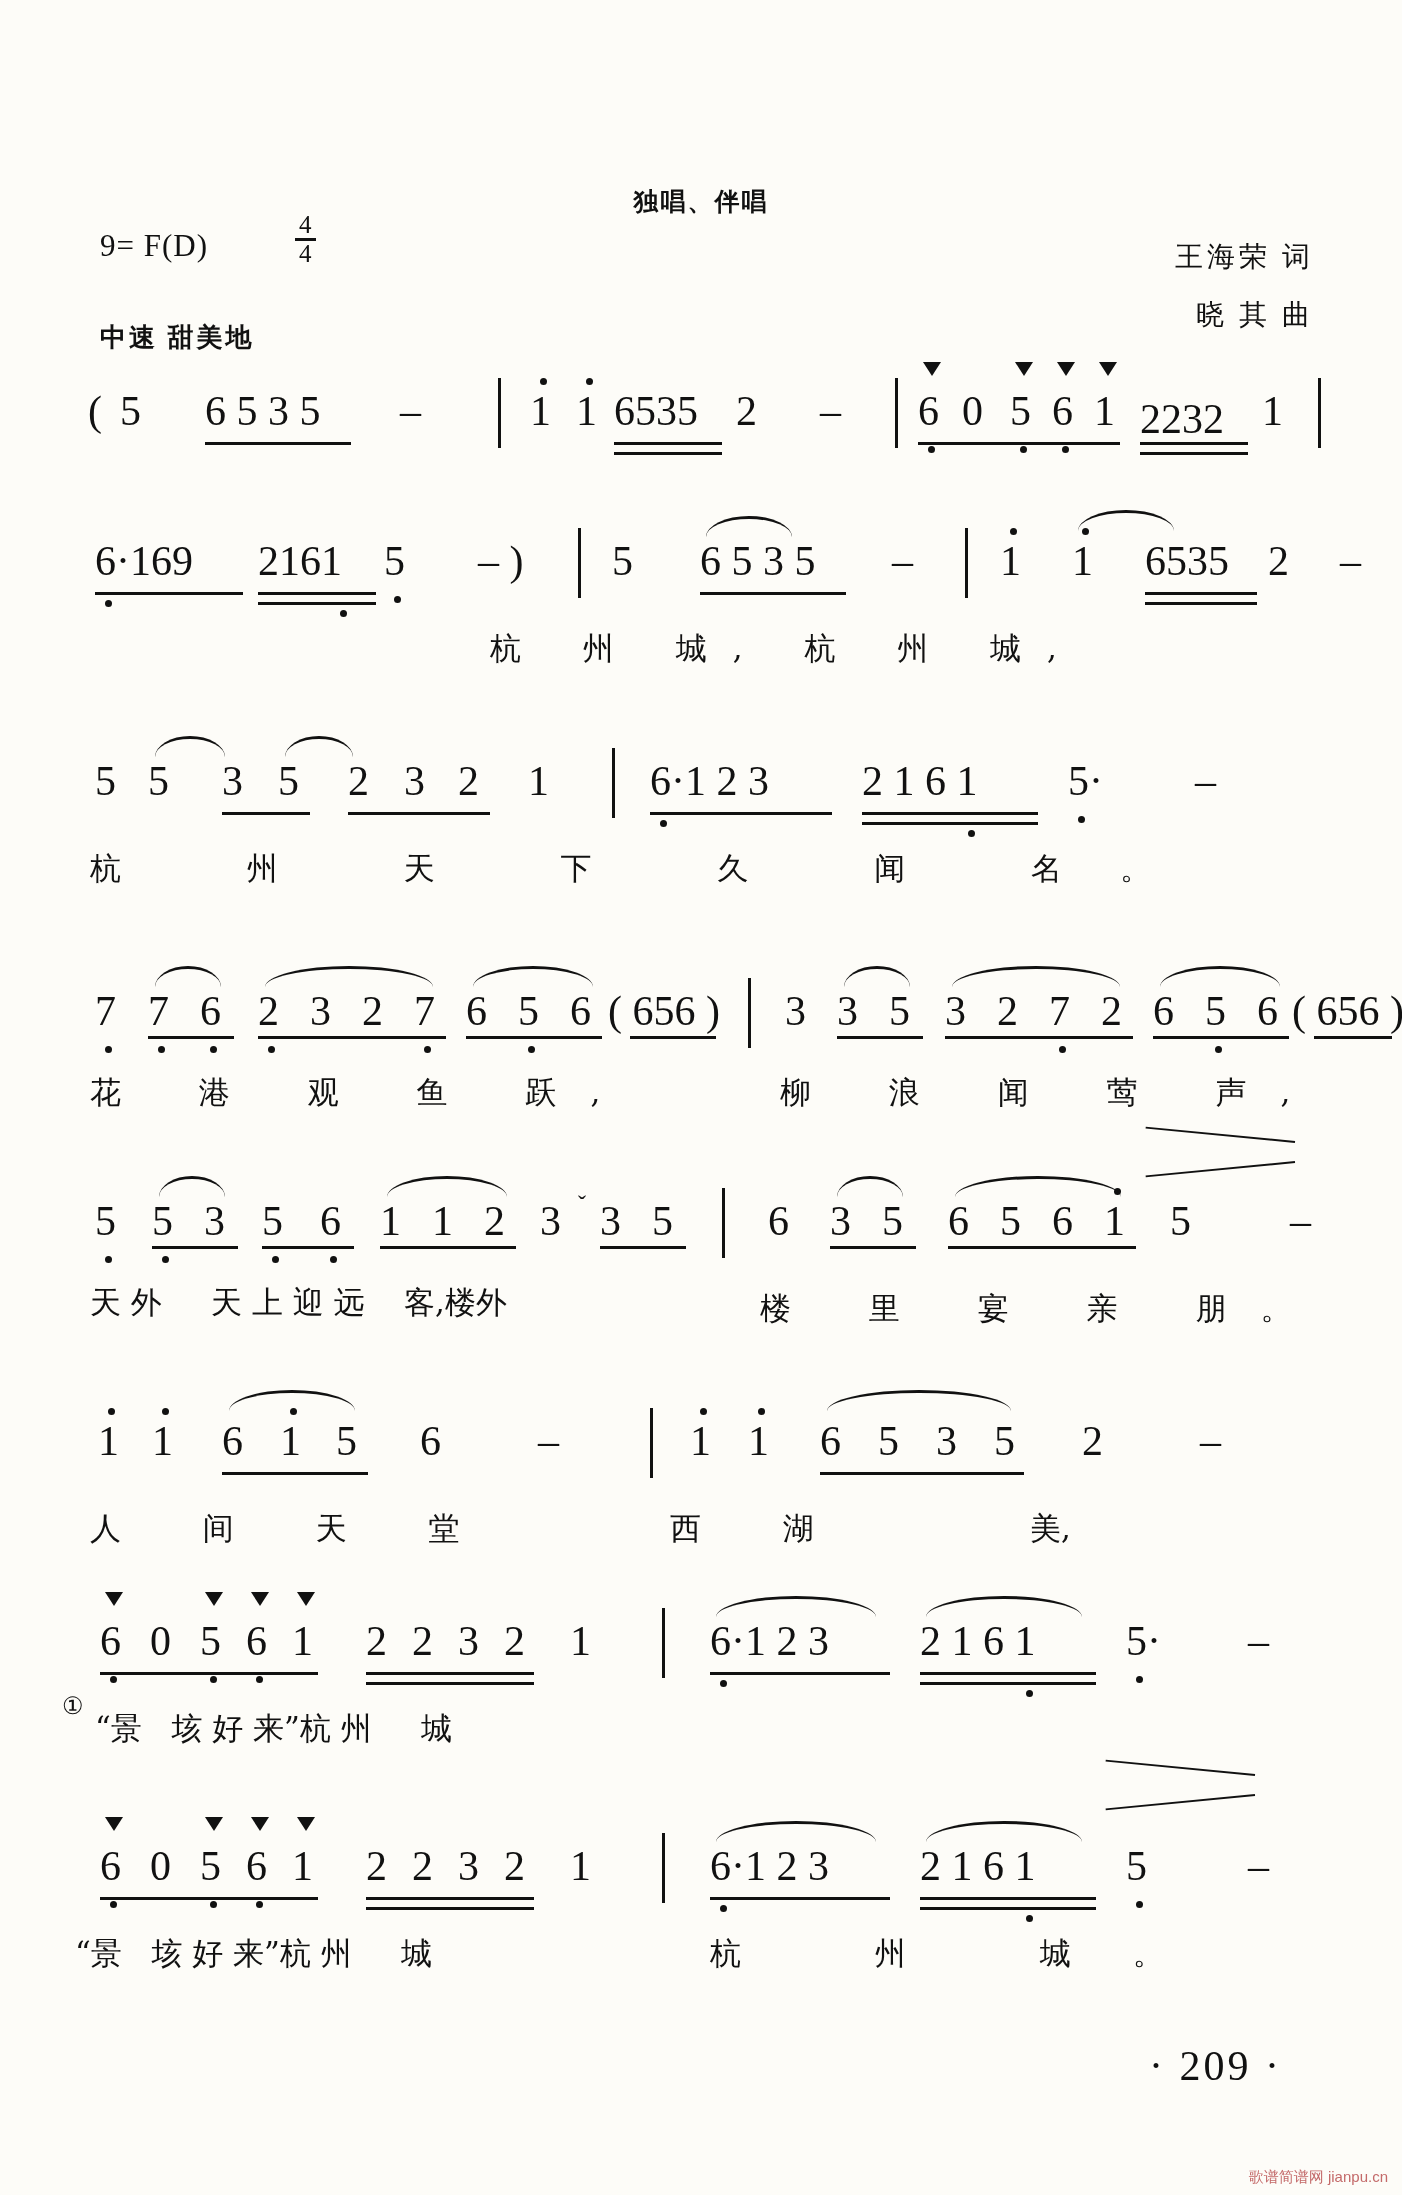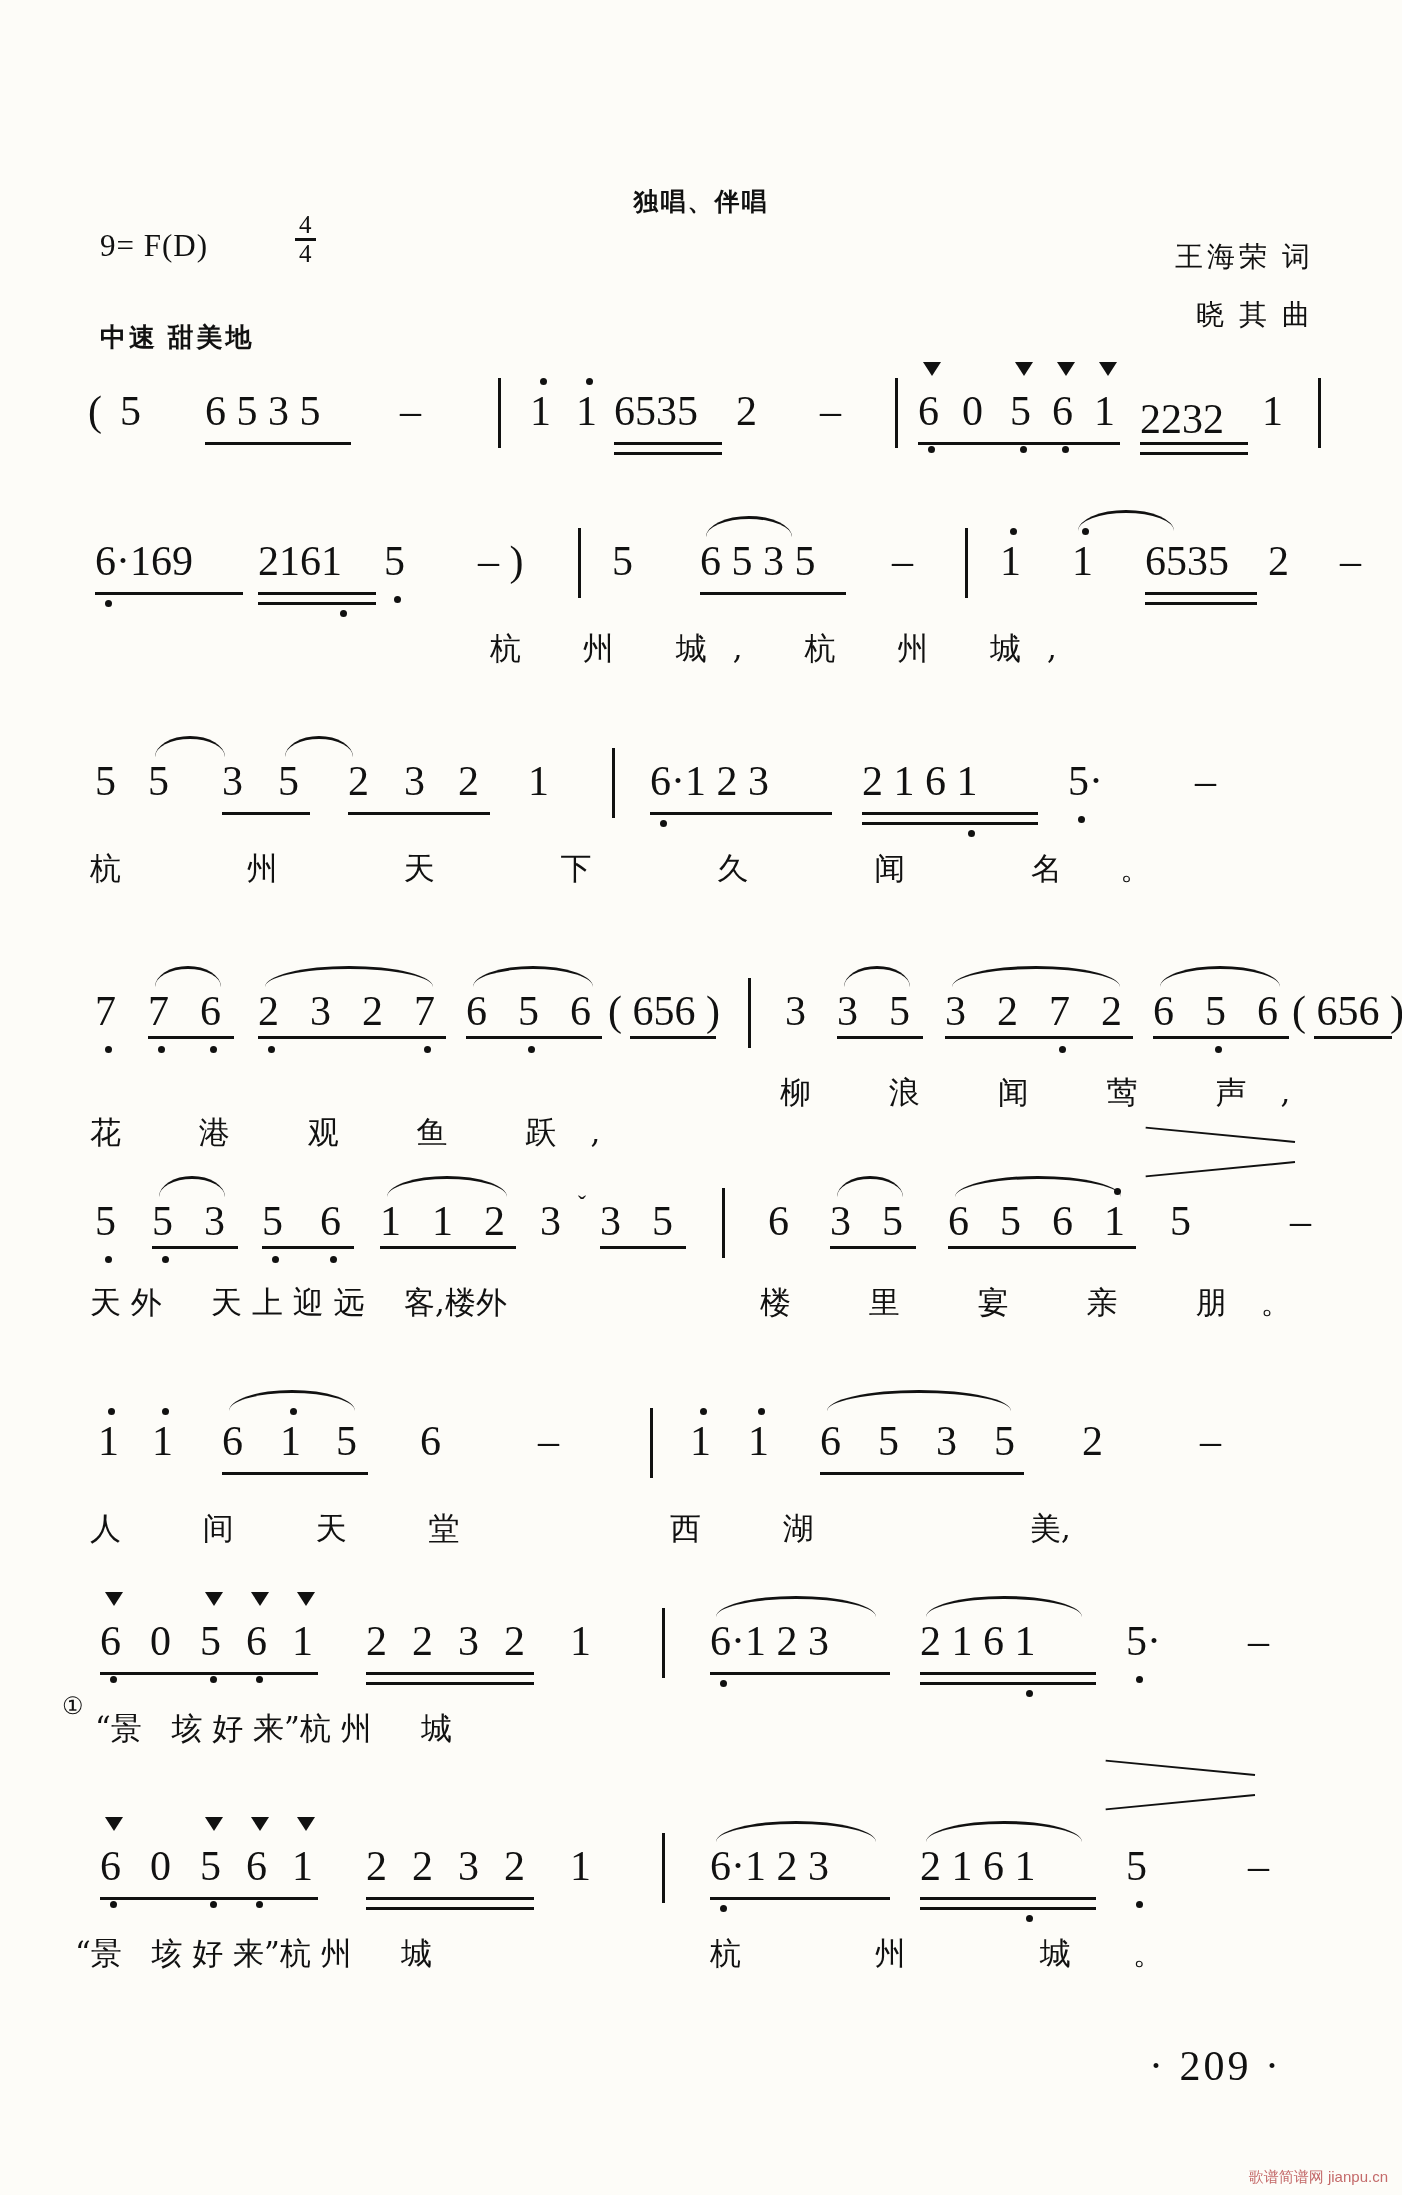--- a/index.html
+++ b/index.html
@@ -336,21 +336,21 @@
 
     <div class="n" style="left:1153px; top:0;">6</div>
     <div class="n" style="left:1205px; top:0;">5</div>
     <div class="n" style="left:1257px; top:0;">6</div>
     <div class="dot" style="left:1215px; top:56px;"></div>
     <div class="beam" style="left:1153px; top:46px; width:136px;"></div>
     <div class="slur" style="left:1160px; top:-24px; width:120px;"></div>
     <div class="n" style="left:1292px; top:0;">( 656 )</div>
     <div class="beam" style="left:1314px; top:46px; width:78px;"></div>
 
-    <div class="lyr" style="left:90px; top:82px; letter-spacing:34px;margin-top:40px;">花 港 观 鱼 跃,</div>
+    <div class="lyr" style="left:90px; top:82px; letter-spacing:34px;">花 港 观 鱼 跃,</div>
     <div class="lyr" style="left:780px; top:82px; letter-spacing:34px;">柳 浪 闻 莺 声,</div>
   </div>
 
   <div class="row" style="top:1200px;">
     <div class="n" style="left:95px; top:0;">5</div>
     <div class="dot" style="left:105px; top:56px;"></div>
     <div class="n" style="left:152px; top:0;">5</div>
     <div class="n" style="left:204px; top:0;">3</div>
     <div class="dot" style="left:162px; top:56px;"></div>
     <div class="beam" style="left:152px; top:46px; width:86px;"></div>
@@ -389,21 +389,21 @@
     <div class="dot" style="left:1114px; top:-12px;"></div>
     <div class="beam" style="left:948px; top:46px; width:188px;"></div>
     <div class="slur" style="left:955px; top:-24px; width:166px;"></div>
 
     <div class="n" style="left:1170px; top:0;">5</div>
     <div class="n" style="left:1290px; top:0;">–</div>
 
     <div class="hairpin" style="left:1145px; top:-60px;"></div>
 
     <div class="lyr" style="left:90px; top:82px;">天 外&nbsp;&nbsp;&nbsp;&nbsp;&nbsp;天 上 迎 远&nbsp;&nbsp;&nbsp;&nbsp;客,楼外</div>
-    <div class="lyr" style="left:760px; top:82px; letter-spacing:34px;">楼 里 宴 亲 朋。</div>
+    <div class="lyr" style="left:760px; top:88px; letter-spacing:34px;">楼 里 宴 亲 朋。</div>
   </div>
 
   <div class="row" style="top:1420px;">
     <div class="n" style="left:98px; top:0;">1</div>
     <div class="dot" style="left:108px; top:-12px;"></div>
     <div class="n" style="left:152px; top:0;">1</div>
     <div class="dot" style="left:162px; top:-12px;"></div>
 
     <div class="n" style="left:222px; top:0;">6</div>
     <div class="n" style="left:280px; top:0;">1</div>

